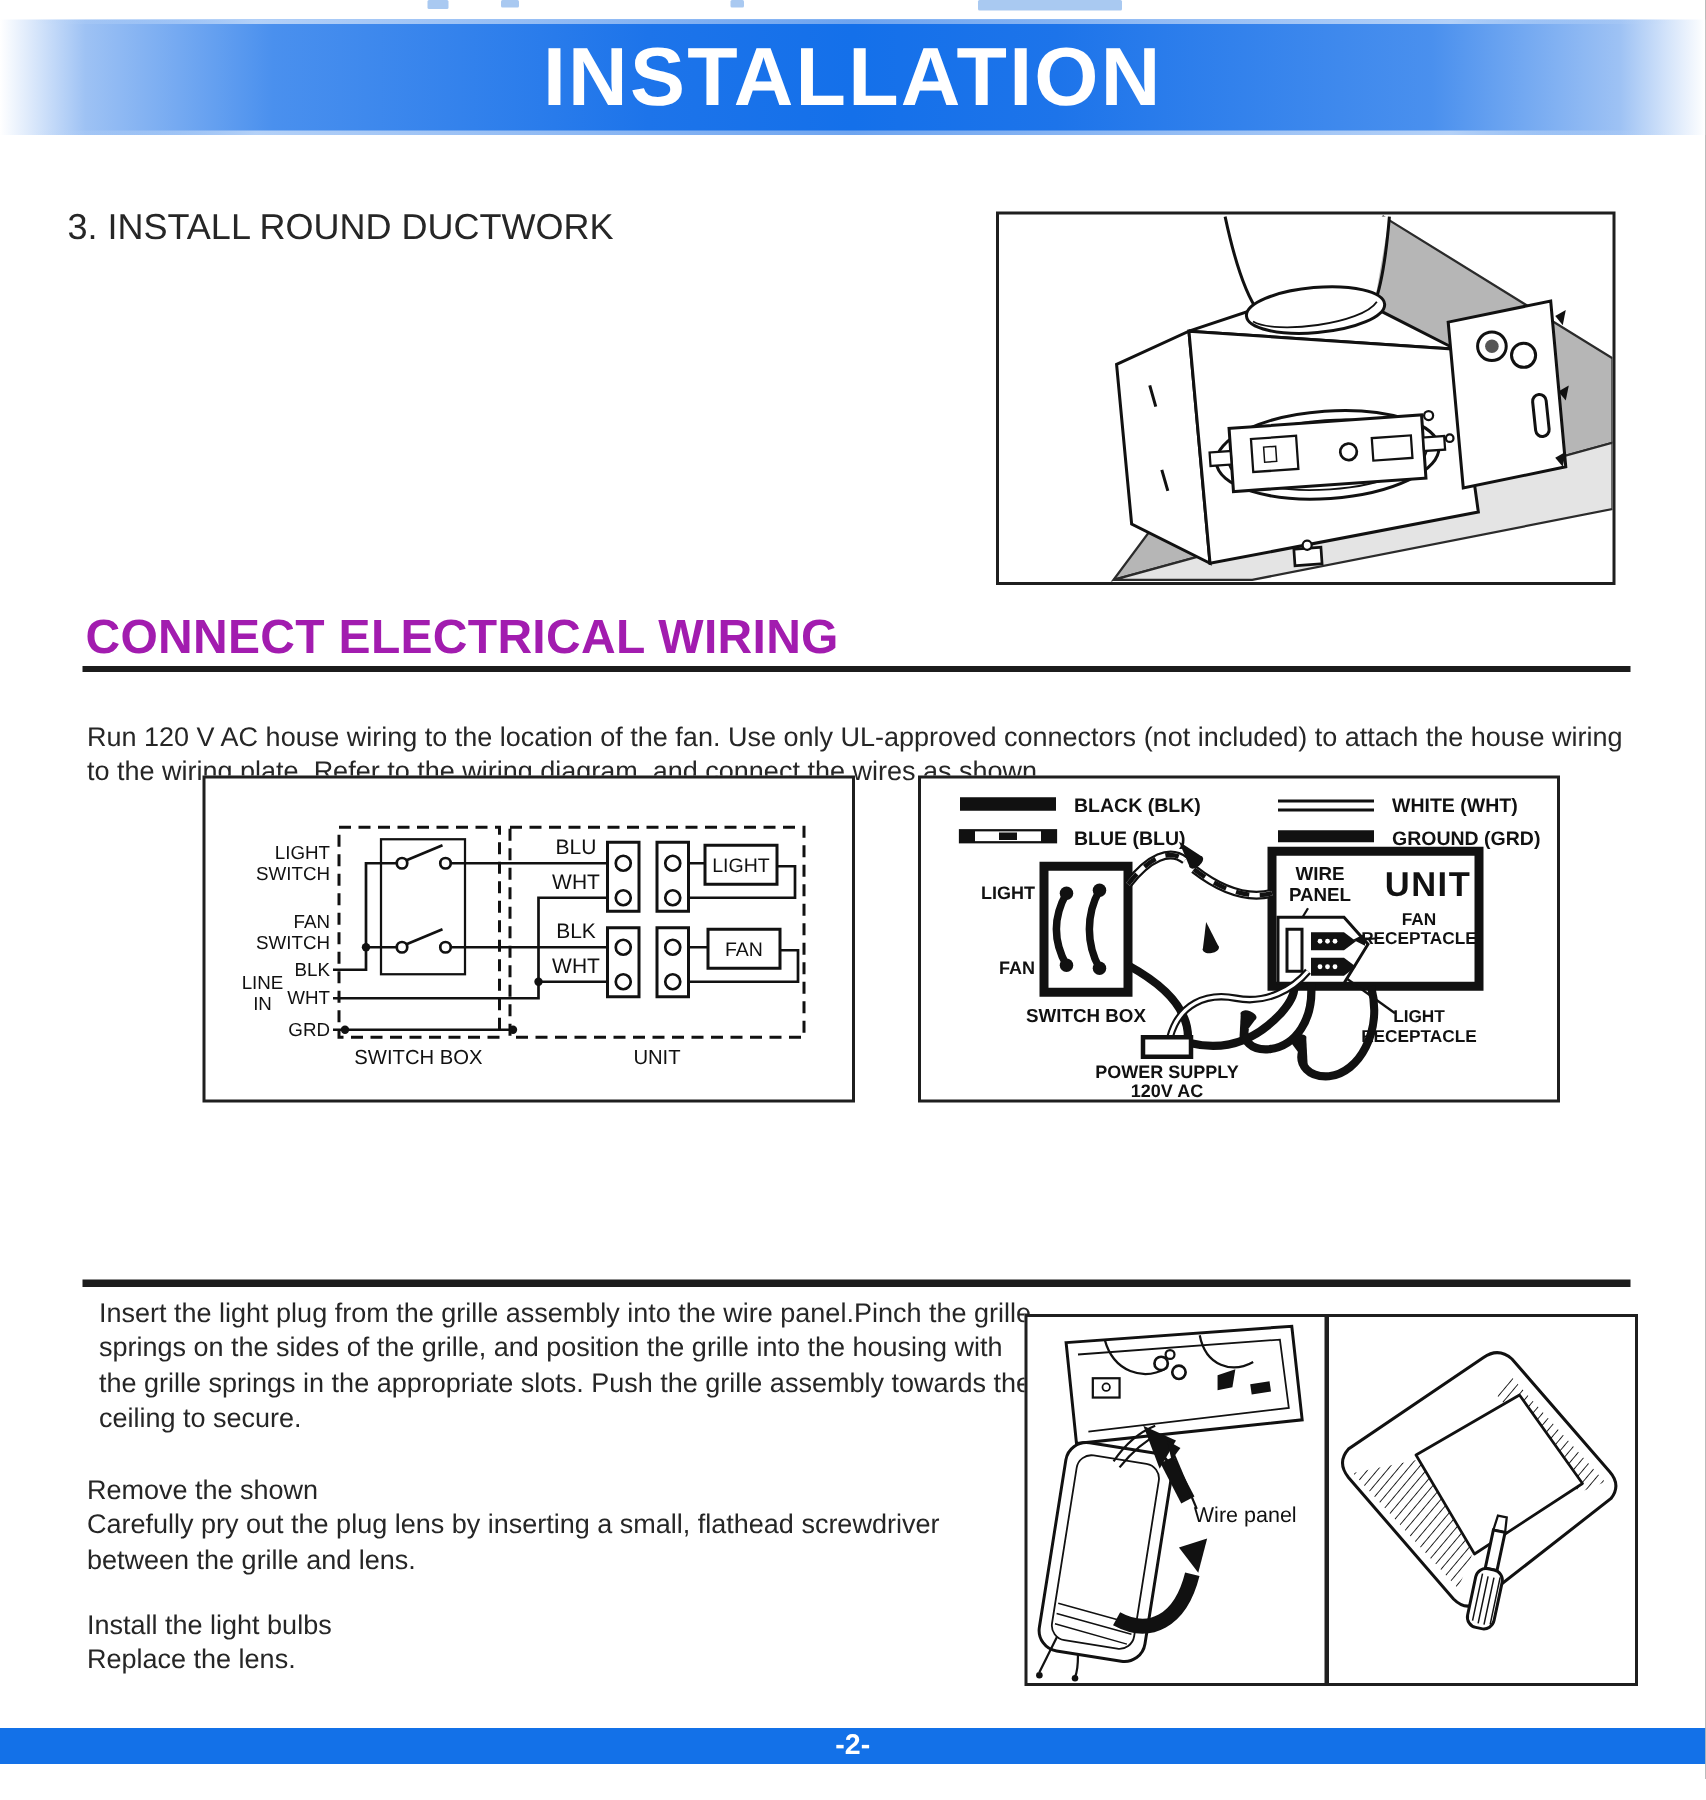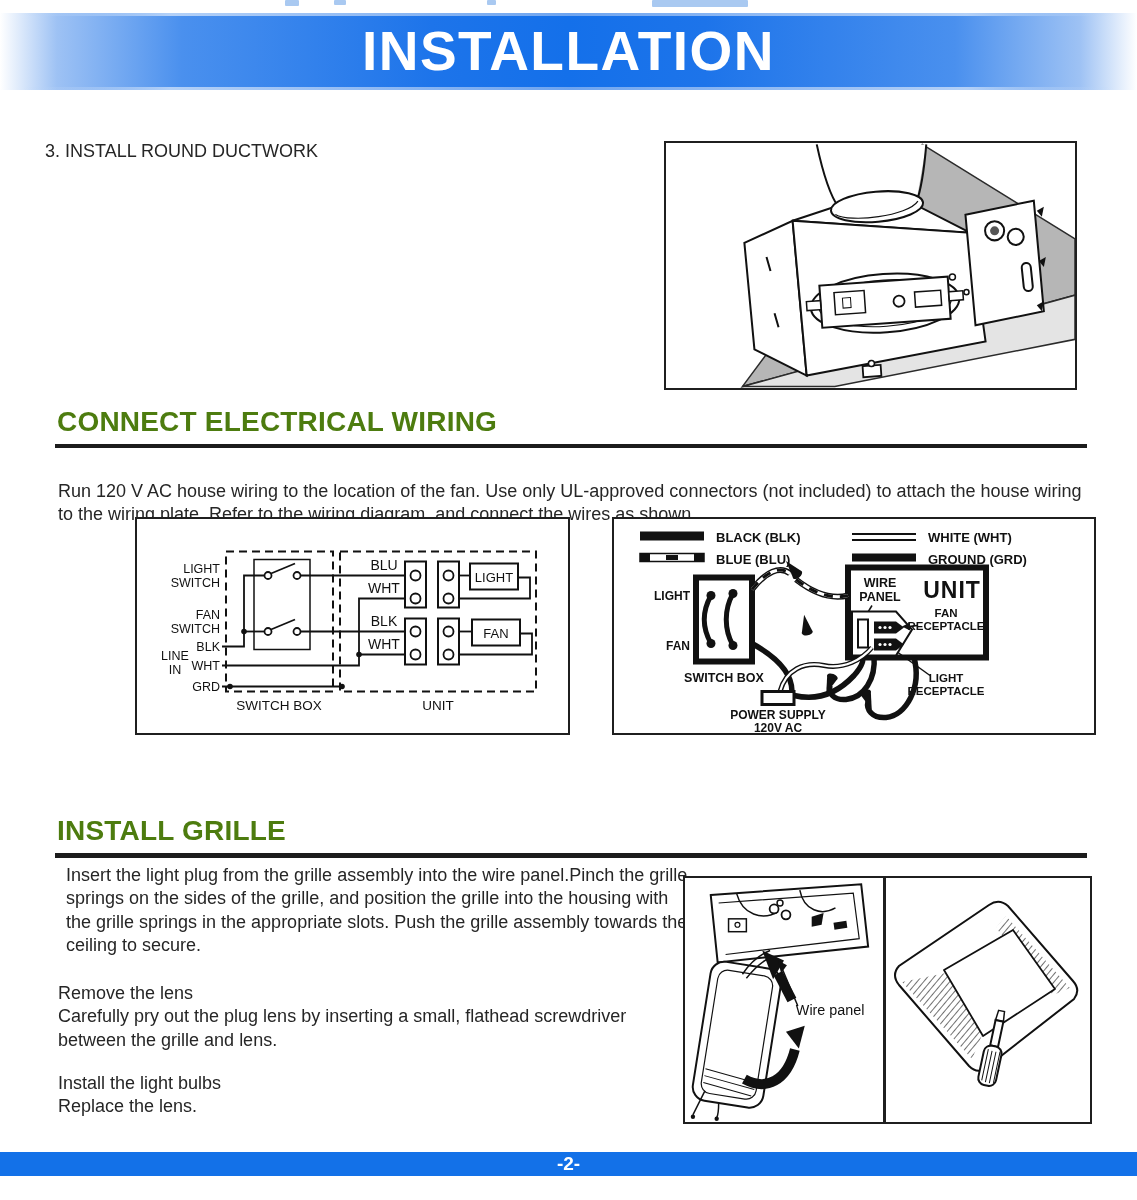--- a/index.html
+++ b/index.html
@@ -6,29 +6,29 @@
   .page{position:relative;width:1137px;height:1200px;background:#ffffff;overflow:hidden;
         font-family:"Liberation Sans","DejaVu Sans",sans-serif;color:#262626;}
   .artifact{position:absolute;top:0;background:#a9c9f1;border-radius:1px;}
   .banner{position:absolute;left:0;top:13px;width:1137px;height:77px;
     background:linear-gradient(90deg,#ffffff 0%,#9ec2f4 5%,#4a90ee 16%,#1d74ea 38%,#1470ea 50%,#1d74ea 62%,#4a90ee 84%,#9ec2f4 95%,#ffffff 100%);}
   .banner::before,.banner::after{content:"";position:absolute;left:0;width:100%;height:3px;
     background:linear-gradient(90deg,rgba(255,255,255,0) 2%,rgba(185,212,248,.95) 15%,rgba(120,170,240,.9) 50%,rgba(185,212,248,.95) 85%,rgba(255,255,255,0) 98%);}
   .banner::before{top:0;} .banner::after{bottom:0;}
   .banner .t{width:100%;text-align:center;line-height:77px;font-size:55px;font-weight:bold;
     color:#ffffff;letter-spacing:1.5px;}
-  .step{position:absolute;left:45px;top:140px;width:600px;font-size:18px;line-height:23.4px;}
+  .step{position:absolute;left:45px;top:140px;width:600px;font-size:24px;line-height:23.4px;}
   .step .body{margin:0 0 0 25px;width:585px;}
   .fig{position:absolute;border:2px solid #1f1f1f;background:#fff;box-sizing:border-box;}
   .fig-duct{left:664px;top:141px;width:413px;height:249px;}
-  .h2{position:absolute;font-size:28px;font-weight:bold;color:#4d7c0f;letter-spacing:.2px;}
+  .h2{position:absolute;font-size:32px;font-weight:bold;color:#a21caf;letter-spacing:.2px;}
   .rule{position:absolute;background:#1c1c1c;}
   .para{position:absolute;font-size:18px;line-height:23.4px;}
   .fig-schematic{left:135px;top:517px;width:435px;height:218px;}
-  .fig-wiring{left:612px;top:517px;width:484px;height:218px;}
+  .fig-wiring{left:612px;top:517px;width:428px;height:218px;}
   .figset{position:absolute;left:683px;top:876px;width:409px;height:248px;border:2px solid #1f1f1f;
     box-sizing:border-box;display:flex;background:#fff;}
   .figset .cell{height:100%;text-align:center;} .figset .c1{width:199px;} .figset .c2{flex:1;border-left:3px solid #1f1f1f;}
   .footer-bar{position:absolute;left:0;top:1152px;width:1137px;height:24px;background:#1371e8;
     text-align:center;line-height:24px;color:#fff;font-weight:bold;font-size:19px;}
   svg{display:block;}
   svg text{font-family:"Liberation Sans","DejaVu Sans",sans-serif;fill:#111;}
 </style>
 </head>
 <body>
@@ -276,25 +276,24 @@
             <ellipse cx="0" cy="7" rx="5.5" ry="3"></ellipse>
           </g>
       </g>
 
       <rect x="148" y="172" width="32" height="13" fill="#fff" stroke="#111" stroke-width="3"></rect>
       <text x="164" y="199" font-size="12" font-weight="bold" text-anchor="middle">POWER SUPPLY</text>
       <text x="164" y="212" font-size="12" font-weight="bold" text-anchor="middle">120V AC</text>
     </svg>
   </div>
 
-  <div class="h2" style="left:57px;top:815px;">INSTALL GRILLE</div>
   <div class="rule" style="left:55px;top:853px;width:1032px;height:5px;"></div>
   <div class="para" style="left:66px;top:864px;width:622px;">Insert the light plug from the grille assembly into the wire panel.Pinch the grille springs on the sides of the grille, and position the grille into the housing with the grille springs in the appropriate slots. Push the grille assembly towards the ceiling to secure.</div>
   <div class="para" style="left:58px;top:982px;width:627px;">
-    <div>Remove the lens</div>
+    <div>Remove the shown</div>
     <div>Carefully pry out the plug lens by inserting a small, flathead screwdriver between the grille and lens.</div>
   </div>
   <div class="para" style="left:58px;top:1072px;width:627px;">
     <div>Install the light bulbs</div>
     <div>Replace the lens.</div>
   </div>
 
   <div class="figset">
     <div class="cell c1">
       <svg width="195" height="244" viewBox="0 0 197 244">

